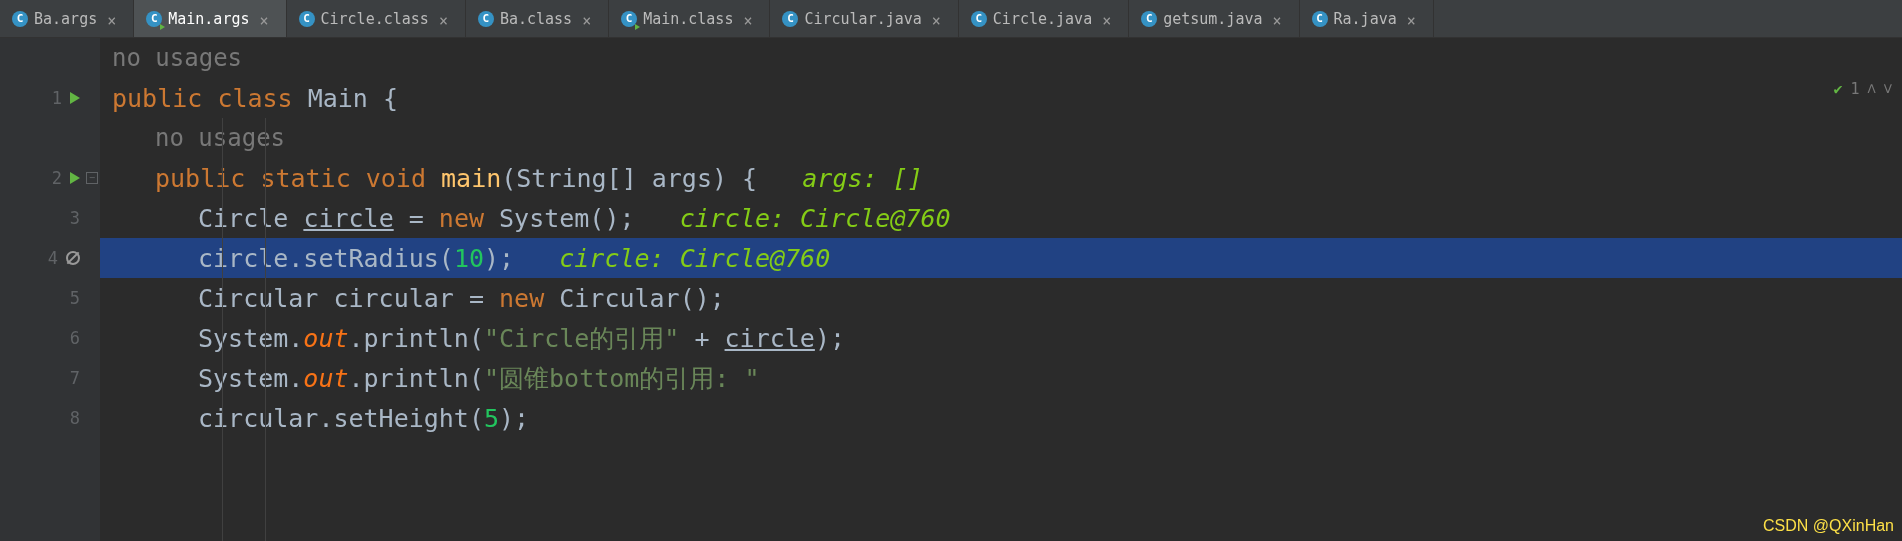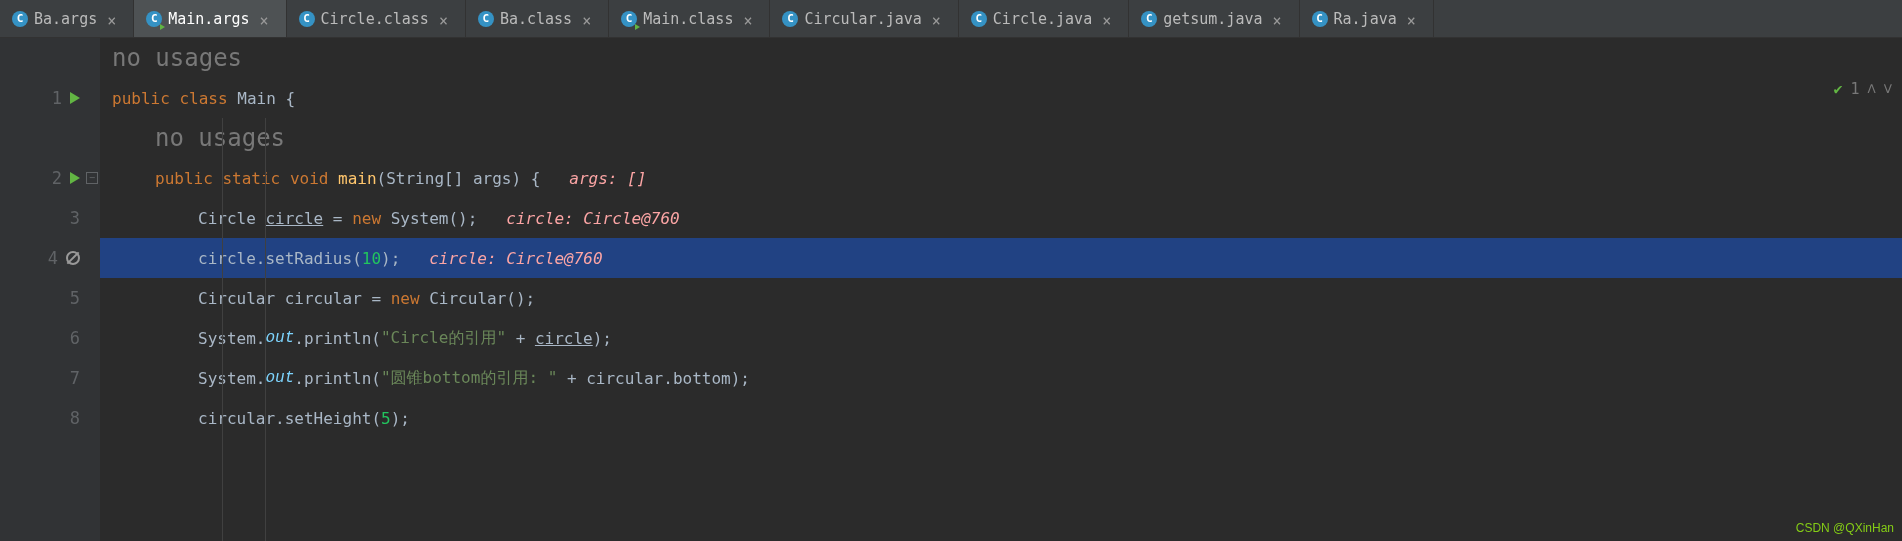--- a/index.html
+++ b/index.html
@@ -128,44 +128,44 @@
     }
     .code-area {
       flex: 1;
       position: relative;
     }
     .code-line {
       height: 40px;
       display: flex;
       align-items: center;
       padding-left: 12px;
-      font-size: 16px;
+      font-size: 25px;
       white-space: pre;
     }
     .hint-line {
       height: 40px;
       display: flex;
       align-items: center;
       padding-left: 12px;
       font-size: 24px;
       color: #787878;
     }
     .current-line {
       background: #214283;
     }
     .kw { color: #cc7832; }
     .identifier { color: #ffc66d; }
     .cls { color: #a9b7c6; }
     .var { color: #a9b7c6; }
     .var-u { color: #a9b7c6; text-decoration: underline; }
     .str { color: #6a8759; }
     .num-lit { color: #22c55e; }
-    .hint { color: #fca5a5; font-style: italic; }
+    .hint { color: #84cc16; font-style: italic; }
     .comment { color: #808080; }
-    .static-field { color: #7dd3fc; font-style: italic; font-family: Liberation Mono, monospace; }
+    .static-field { color: #f97316; font-style: italic; }
     .indent1 { padding-left: 55px; }
     .indent2 { padding-left: 98px; }
     .indent-guide {
       position: absolute;
       width: 1px;
       background: #404040;
       top: 80px;
       bottom: 0;
     }
     .indent-guide.g1 { left: 122px; }
@@ -179,22 +179,22 @@
       gap: 8px;
       color: #787878;
       font-size: 15px;
     }
     .check-icon { color: #62b543; font-weight: bold; }
     .chev { color: #787878; font-size: 12px; }
     .watermark {
       position: absolute;
       right: 8px;
       bottom: 6px;
-      color: #84cc16;
-      font-size: 12px;
+      color: #fde047;
+      font-size: 16px;
       font-family: Arial, sans-serif;
     }
   </style>
 </head>
 <body>
 
 <div class="tabs">
   <div class="tab">
     <span class="tab-icon">C</span>
     <span>Ba.args</span>
@@ -302,21 +302,21 @@
 
     <div class="code-line indent2">
       <span class="cls">Circular </span><span class="var">circular</span><span> = </span><span class="kw">new</span><span> Circular();</span>
     </div>
 
     <div class="code-line indent2">
       <span>System.</span><span class="static-field">out</span><span>.println(</span><span class="str">"Circle的引用"</span><span> + </span><span class="var-u">circle</span><span>);</span>
     </div>
 
     <div class="code-line indent2">
-      <span>System.</span><span class="static-field">out</span><span>.println(</span><span class="str">"圆锥bottom的引用: "</span><span> + circular.bottom);</span>
+      <span>System.</span><span class="static-field">out</span><span>.println(</span><span class="str">"圆锥bottom的引用: "</span>
     </div>
 
     <div class="code-line indent2">
       <span>circular.setHeight(</span><span class="num-lit">5</span><span>);</span>
     </div>
   </div>
 
   <div class="top-right">
     <span class="check-icon">✔</span>
     <span>1</span>

